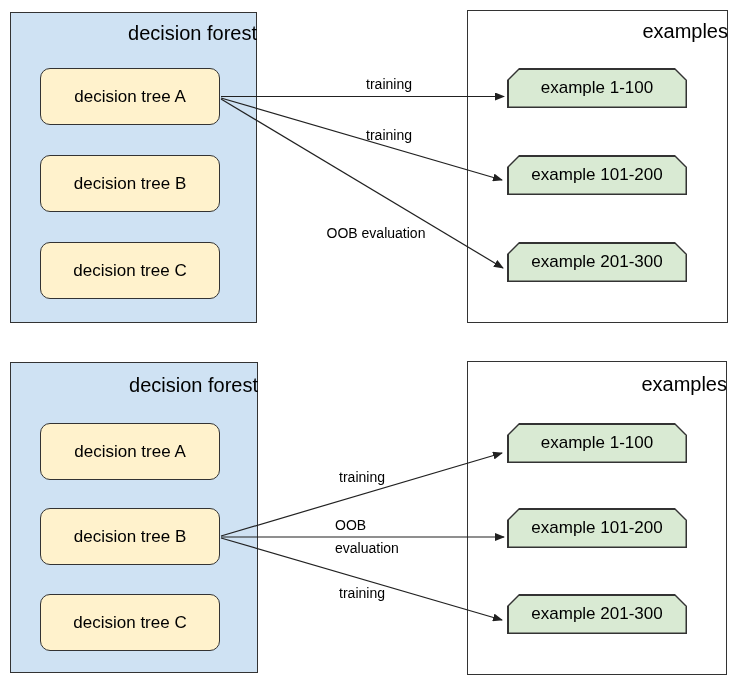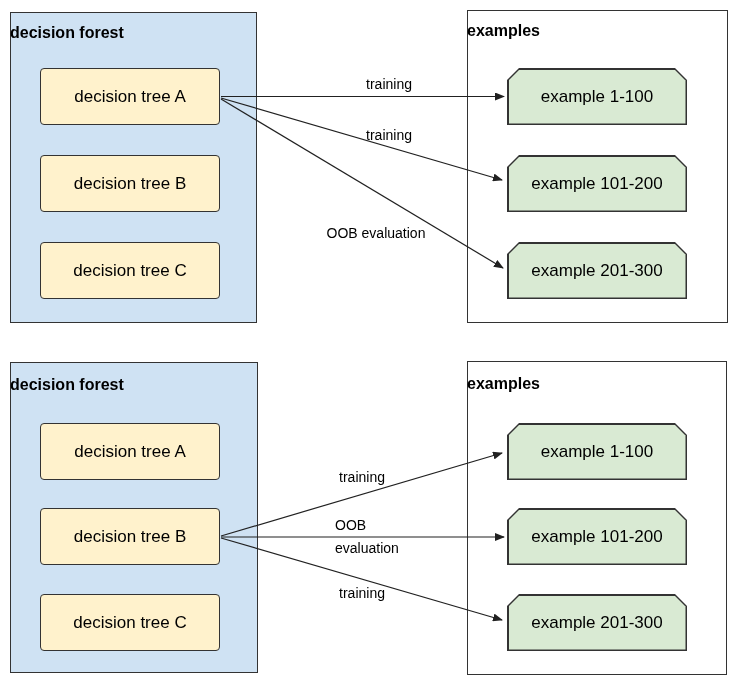--- a/index.html
+++ b/index.html
@@ -14,42 +14,42 @@
   }
   .panel {
     position: absolute;
     box-sizing: border-box;
     border: 1.5px solid var(--panel-border, #333);
   }
   .panel.forest   { background: var(--forest-fill, #cfe2f3); }
   .panel.examples { background: #ffffff; }
   .panel-title {
     position: absolute;
-    text-align: left;
-    font-weight: bold;
-    font-size: 16px;
+    text-align: right;
+    font-weight: normal;
+    font-size: 20px;
     line-height: 22px;
   }
   .tree-node {
     position: absolute;
     box-sizing: border-box;
     width: 180px;
     height: 57px;
     background: var(--tree-fill, #fff2cc);
     border: 1.5px solid var(--panel-border, #333);
-    border-radius: 4px;
+    border-radius: 10px;
     display: flex;
     align-items: center;
     justify-content: center;
     font-size: 17px;
   }
   .example-node {
     position: absolute;
     width: 180px;
-    height: 57px;
+    height: 40px;
     background: var(--panel-border, #333);
     clip-path: polygon(12px 0, calc(100% - 12px) 0, 100% 12px, 100% 100%, 0 100%, 0 12px);
   }
   .example-node .inner {
     position: absolute;
     inset: 1.5px;
     background: var(--example-fill, #d9ead3);
     clip-path: polygon(11px 0, calc(100% - 11px) 0, 100% 11px, 100% 100%, 0 100%, 0 11px);
     display: flex;
     align-items: center;

